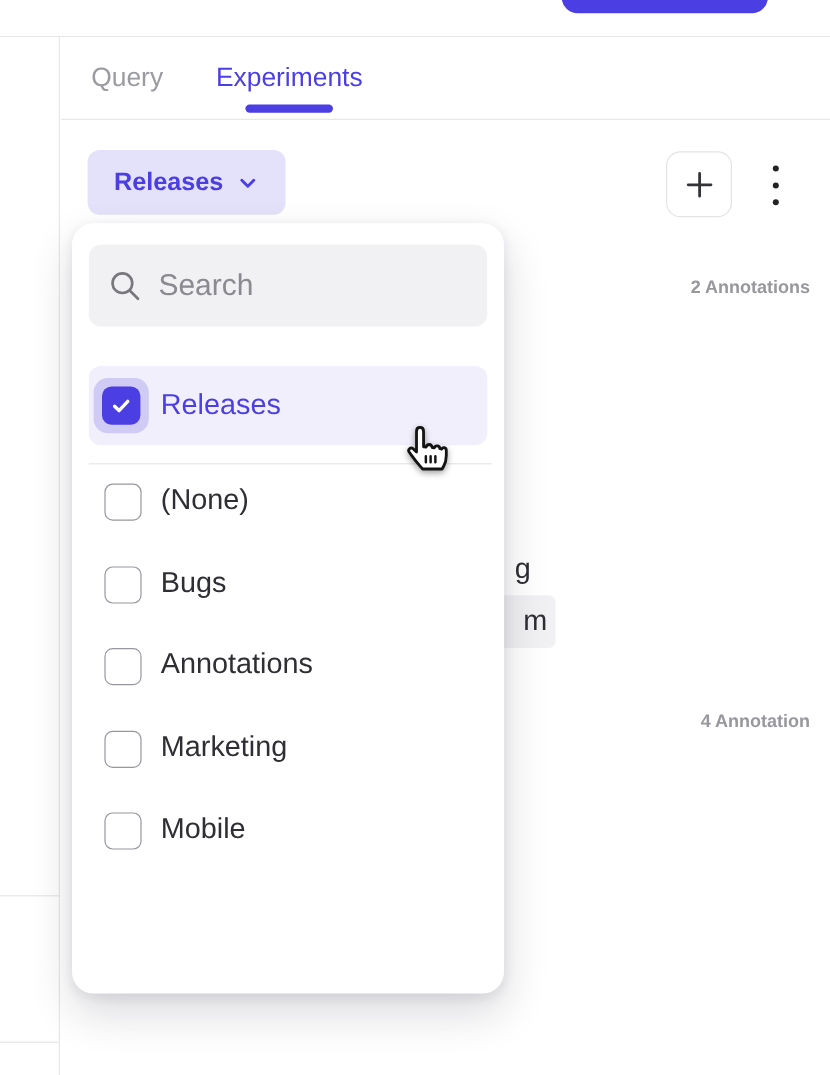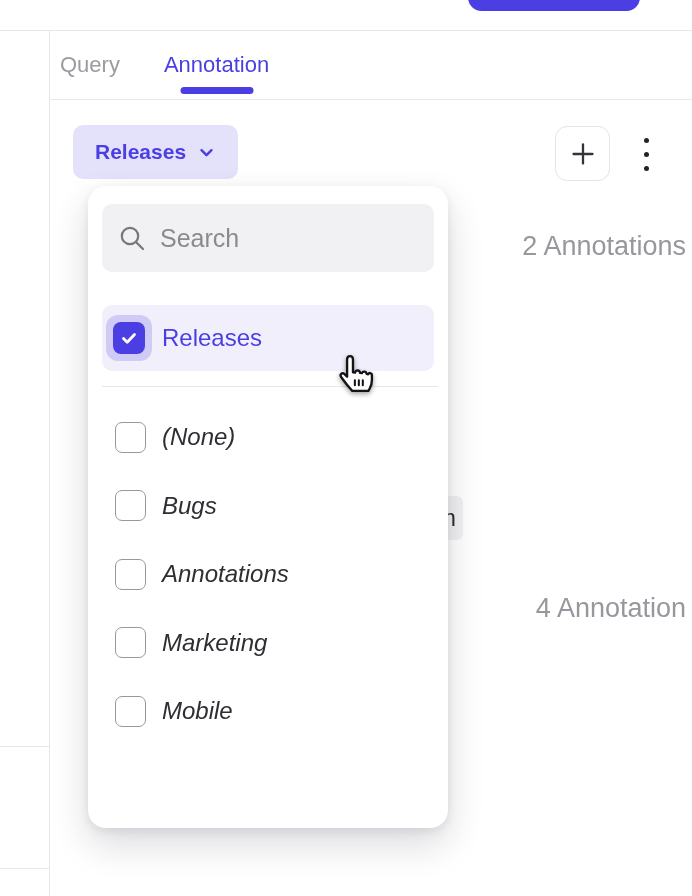--- a/index.html
+++ b/index.html
@@ -18,54 +18,54 @@
   
   .left-rail{ position:absolute; left:0; top:31px; width:50px; height:865px;
     background:#fff; border-right:1px solid #E7E7EA; }
   .rail-line{ position:absolute; left:0; width:50px; height:1px; background:#E7E7EA; }
   .rail-line.l1{ top:715px; }
   .rail-line.l2{ top:837px; }
 
   
   .tabs-row{ position:absolute; left:51px; top:31px; width:641px; height:69px;
     border-bottom:1px solid #E7E7EA; display:flex; align-items:flex-start;
-    padding-left:9px; gap:44px; background:#fff; }
+    padding-left:25px; gap:44px; background:#fff; }
   .tab{ position:relative; height:100%; display:flex; align-items:center;
     font-size:22px; font-weight:500; color:#9A9AA1; cursor:pointer; }
   .tab.tab-chart{ color:#6F6F76; }
   .tab.active{ color:#4B3EE3; }
   .tab-underline{ position:absolute; left:50%; transform:translateX(-50%);
     bottom:5px; width:73px; height:7px; border-radius:4px; background:#4B3EE3; }
 
   
   .chip{ position:absolute; left:73px; top:125px; height:54px; padding:0 22px;
     background:#E4E2FA; border-radius:10px; display:inline-flex; align-items:center;
     gap:11px; color:#4B3EE3; font-size:21px; font-weight:600; cursor:pointer; border:none; }
   .chip svg{ display:block; }
   .plus-btn{ position:absolute; left:555px; top:126px; width:55px; height:55px;
     background:#fff; border:1px solid #E4E4E7; border-radius:12px;
     display:flex; align-items:center; justify-content:center; cursor:pointer; }
   .kebab{ position:absolute; left:631px; top:127px; width:30px; height:54px;
     display:flex; flex-direction:column; align-items:center; justify-content:center;
     gap:9px; cursor:pointer; }
   .kebab i{ width:5px; height:5px; border-radius:50%; background:#232326; display:block; }
 
-  .count{ position:absolute; right:6px; font-size:27px; color:#97979D; }
+  .count{ position:absolute; right:17px; font-size:15px; color:#97979D;font-weight:bold; }
   .count-top{ top:231px; }
   .count-bottom{ top:593px; }
 
   
   .peek-g{ position:absolute; left:429px; top:461px; font-size:24px; color:#2E2E33; z-index:1; }
   .peek-chip{ position:absolute; left:414px; top:496px; width:49px; height:44px;
     background:#F1F1F3; border-radius:6px; z-index:1;
     display:flex; align-items:center; padding-left:22px;
     font-size:24px; color:#2E2E33; }
 
   
-  .panel{ position:absolute; left:88px; top:186px; width:360px; height:642px;
+  .panel{ position:absolute; left:60px; top:186px; width:360px; height:642px;
     background:#fff; border-radius:18px; z-index:5;
     box-shadow:0 16px 36px rgba(25,25,50,.16), 0 3px 10px rgba(25,25,50,.08); }
   .search-box{ position:absolute; left:14px; top:18px; right:14px; height:68px;
     background:#F1F0F2; border-radius:10px; display:flex; align-items:center;
     padding:0 14px 0 15px; gap:13px; }
   .search-box svg{ flex:0 0 auto; display:block; }
   .search-input{ flex:1; border:none; outline:none; background:transparent;
     font-family:"Liberation Sans", sans-serif; font-size:25px; color:#333; min-width:0; }
   .search-input::placeholder{ color:#8A8A90; opacity:1; }
 
@@ -74,21 +74,21 @@
   .check-ring{ width:46px; height:46px; margin-left:4px; border-radius:12px;
     background:rgba(75,62,227,.20); display:flex; align-items:center; justify-content:center;
     cursor:pointer; }
   .check-box{ width:32px; height:32px; border-radius:8px; background:#4B3EE3;
     display:flex; align-items:center; justify-content:center; }
   .selected-label{ margin-left:10px; font-size:24px; font-weight:500; color:#4B3EE3; }
 
   .panel-divider{ position:absolute; left:14px; right:10px; top:200px; height:1px; background:#E7E7EA; }
 
   .options{ position:absolute; left:14px; right:14px; top:217px; }
-  .option-row{ height:68.5px; display:flex; align-items:center; cursor:pointer;font-style:italic; }
+  .option-row{ height:68.5px; display:flex; align-items:flex-start; cursor:pointer; }
   .box{ width:31px; height:31px; margin-left:13px; border:1.5px solid #97979F;
     border-radius:7px; background:#fff; flex:0 0 auto; cursor:pointer; }
   .option-label{ margin-left:16px; font-size:24px; color:#2E2E33; }
 
   
   .cursor{ position:absolute; left:328px; top:351px; width:47px; height:45px; z-index:50;
     pointer-events:none; filter:drop-shadow(0 2px 2.5px rgba(0,0,0,.38)); }
 </style>
 </head>
 <body>
@@ -101,21 +101,21 @@
   <div class="left-rail">
     <div class="rail-line l1"></div>
     <div class="rail-line l2"></div>
   </div>
 
   <div class="tabs-row">
     <div class="tab">
       <span>Query</span>
     </div>
     <div class="tab active">
-      <span>Annotation</span>
+      <span>Experiments</span>
       <div class="tab-underline"></div>
     </div>
   </div>
 
   <button class="chip">
     <span>Releases</span>
     <svg width="19" height="19" viewBox="0 0 19 19" fill="none">
       <path d="M4.5 7.2 L9.5 12.2 L14.5 7.2" stroke="#4B3EE3" stroke-width="2.4" stroke-linecap="round" stroke-linejoin="round"></path>
     </svg>
   </button>

